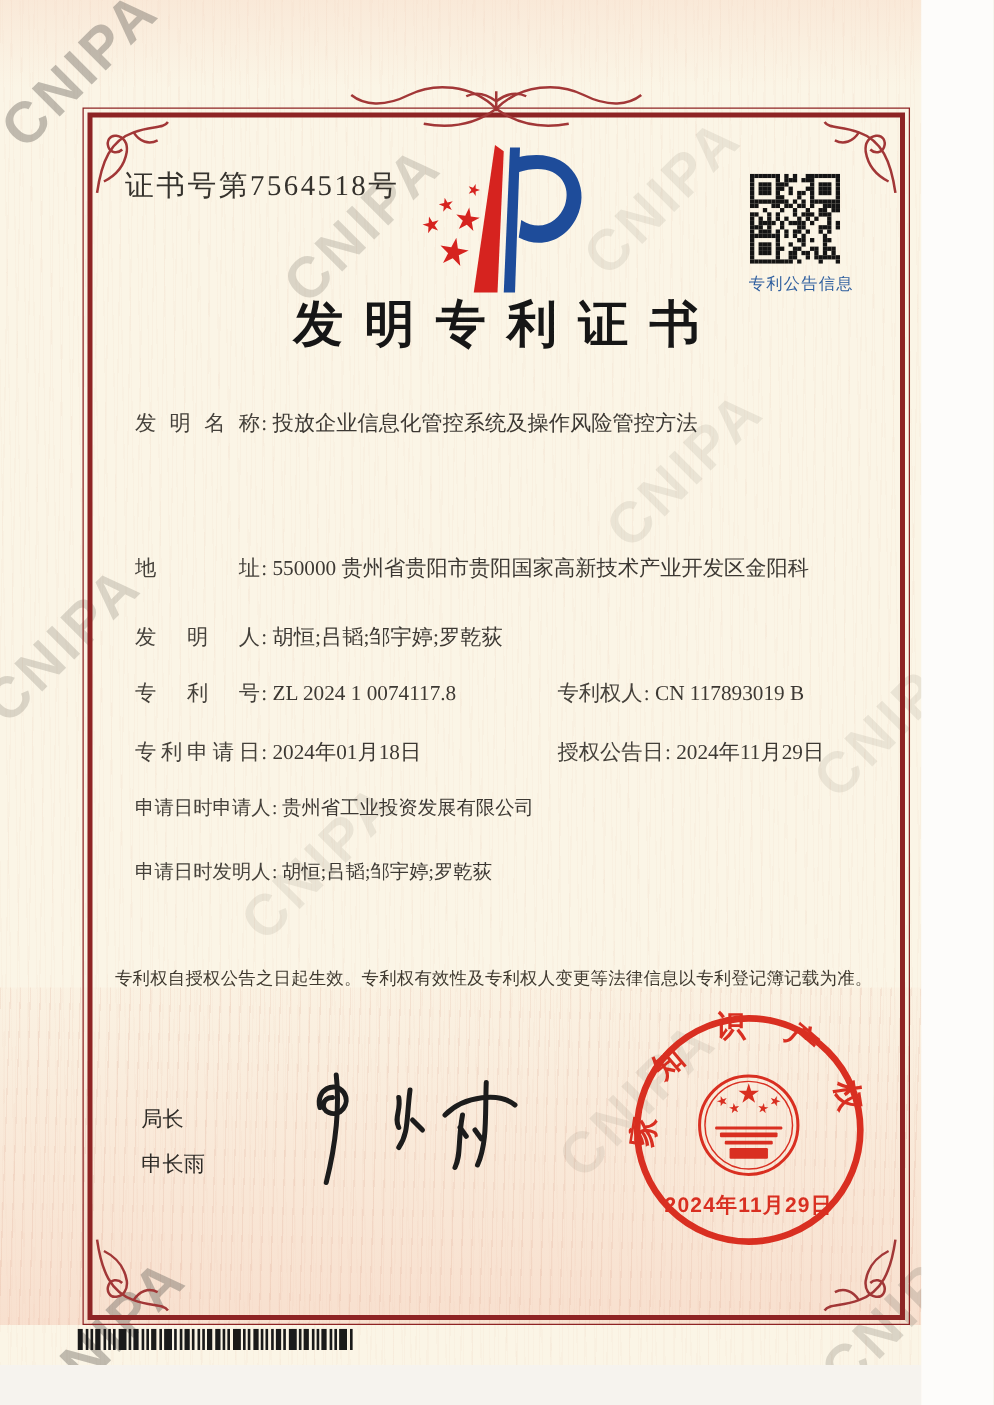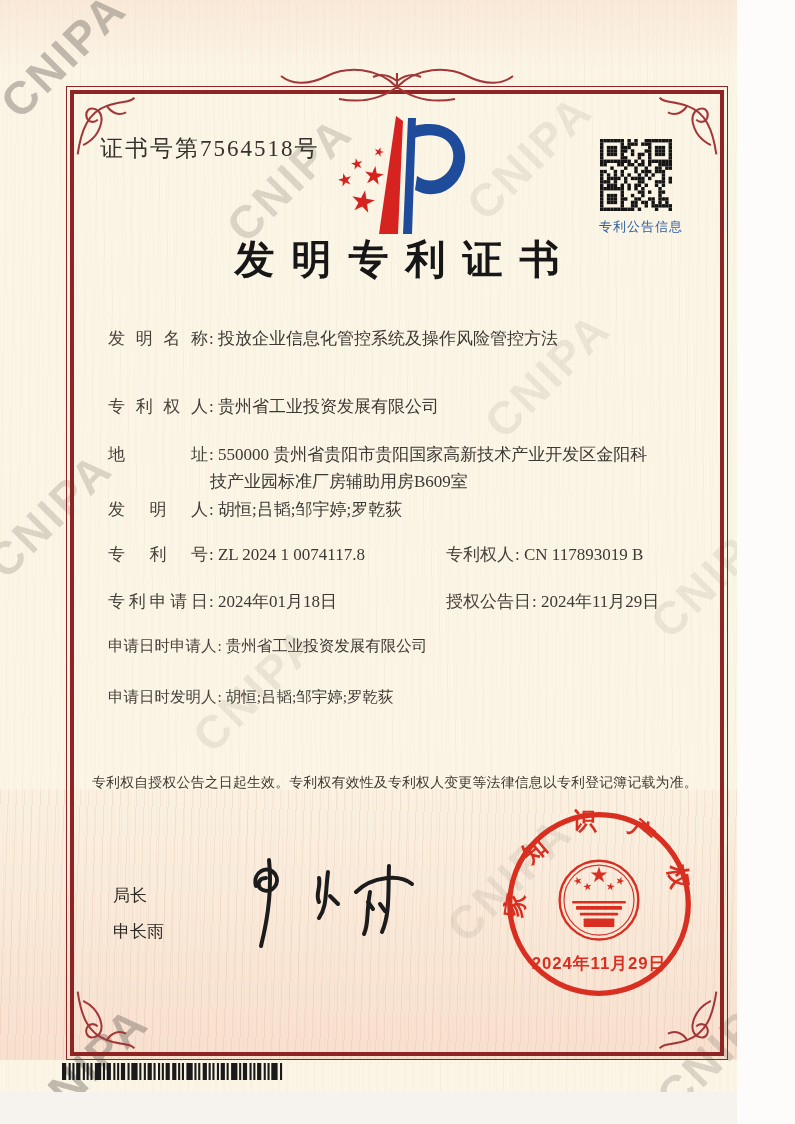--- a/index.html
+++ b/index.html
@@ -398,29 +398,24 @@
       </svg>
     <div class="qr-label">专利公告信息</div>
 
     <div class="doc-title">发明专利证书</div>
 
     <div class="row" style="top:327px;">
       <span class="lbl">发明名称</span><span class="colon">:</span>
       <span class="val">投放企业信息化管控系统及操作风险管控方法</span>
     </div>
 
-    <div class="row" style="top:395px;">
-      <span class="lbl">专利权人</span><span class="colon">:</span>
-      <span class="val">贵州省工业投资发展有限公司</span>
-    </div>
 
     <div class="row" style="top:443px;">
       <span class="lbl">地址</span><span class="colon">:</span>
       <span class="val">550000 贵州省贵阳市贵阳国家高新技术产业开发区金阳科</span>
-      <span class="val val2">技产业园标准厂房辅助用房B609室</span>
     </div>
 
     <div class="row" style="top:498px;">
       <span class="lbl">发明人</span><span class="colon">:</span>
       <span class="val">胡恒;吕韬;邹宇婷;罗乾荻</span>
     </div>
 
     <div class="row" style="top:543px;">
       <span class="lbl">专利号</span><span class="colon">:</span>
       <span class="val">ZL 2024 1 0074117.8</span>

